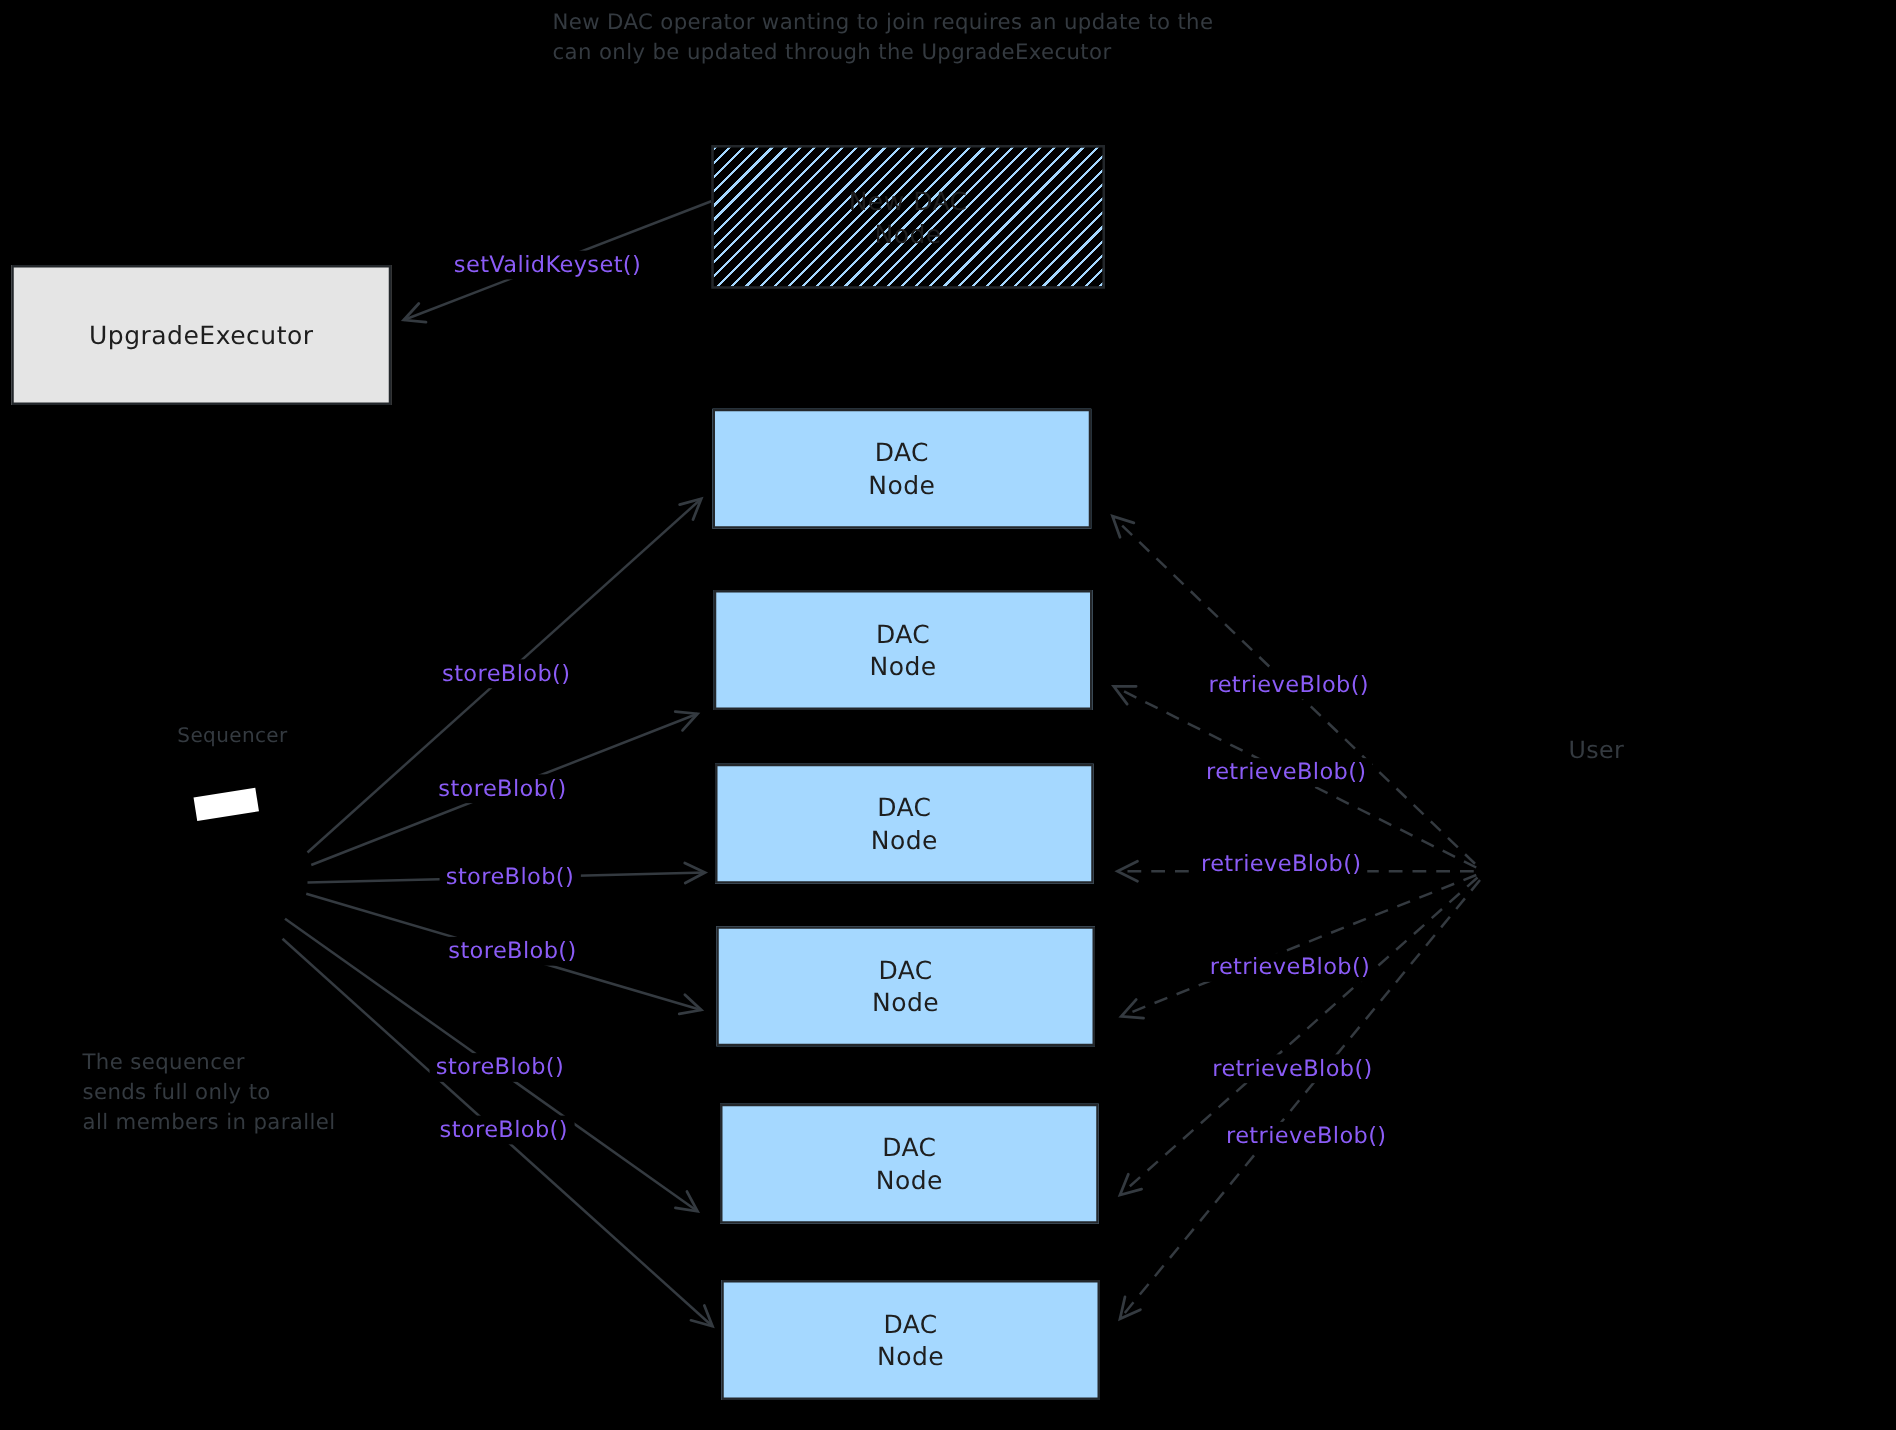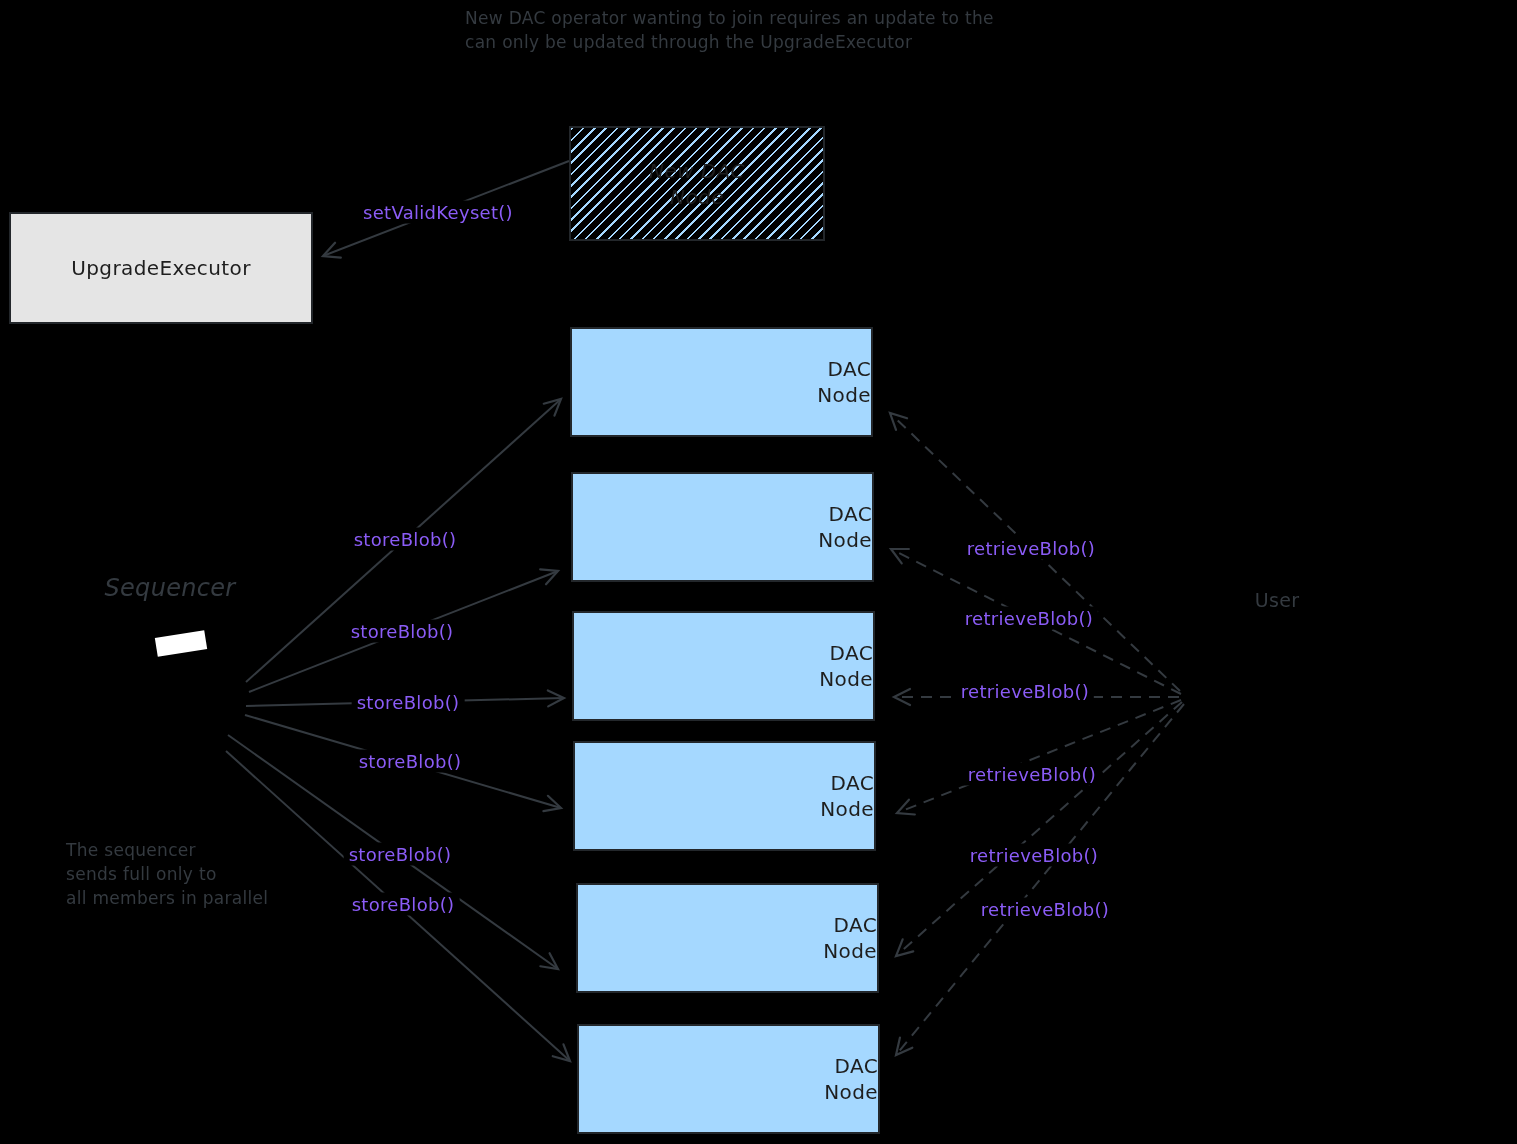--- a/index.html
+++ b/index.html
@@ -38,30 +38,29 @@
   .box {
     position: absolute; z-index: 2;
     display: flex; flex-direction: column;
     align-items: center; justify-content: center;
     border: 2px solid #23272b; box-sizing: border-box;
     text-align: center;
   }
   .box .bline {
     font-size: 20px; line-height: 26px; letter-spacing: 0.4px; color: #1e1e1e;
   }
-  .node { width: 303px; height: 110px; background: #a5d8ff; align-items: flex-end; }
+  .node { width: 303px; height: 96px; background: #a5d8ff; }
   .executor {
     left: 9px; top: 212px; width: 304px; height: 112px;
     background: #e5e5e5;
   }
   .hatched {
-    left: 569px; top: 126px; width: 256px; height: 115px;
+    left: 569px; top: 116px; width: 315px; height: 115px;
     background: repeating-linear-gradient(135deg,
       #a5d8ff 0px, #a5d8ff 1.8px, transparent 1.8px, transparent 8px);
-    font-style: italic;
   }
   .screen {
     position: absolute; z-index: 2;
     left: 156px; top: 634px; width: 50px; height: 19px;
     background: #ffffff; transform: rotate(-9deg);
   }
 </style>
 </head>
 <body>
 
@@ -84,21 +83,21 @@
     <line x1="226" y1="751" x2="570" y2="1061" marker-end="url(#ah)"></line>
 
     <line class="dashed" x1="1180" y1="691" x2="890" y2="413" marker-end="url(#ah)"></line>
     <line class="dashed" x1="1181" y1="694" x2="891" y2="549" marker-end="url(#ah)"></line>
     <line class="dashed" x1="1179" y1="697" x2="894" y2="697" marker-end="url(#ah)"></line>
     <line class="dashed" x1="1181" y1="700" x2="897" y2="813" marker-end="url(#ah)"></line>
     <line class="dashed" x1="1182" y1="702" x2="896" y2="956" marker-end="url(#ah)"></line>
     <line class="dashed" x1="1184" y1="704" x2="896" y2="1055" marker-end="url(#ah)"></line>
   </svg>
 
-  <div class="note" style="left:465px; top:6px;">
+  <div class="note" style="left:442px; top:6px;">
     <div>New DAC operator wanting to join requires an update to the</div>
     <div>can only be updated through the UpgradeExecutor</div>
   </div>
 
   <div class="box hatched">
     <div class="bline">New DAC</div>
     <div class="bline">Node</div>
   </div>
 
   <div class="box executor">
@@ -125,21 +124,21 @@
   </div>
   <div class="box node" style="left:576px; top:883px;">
     <div class="bline">DAC</div>
     <div class="bline">Node</div>
   </div>
   <div class="box node" style="left:577px; top:1024px;">
     <div class="bline">DAC</div>
     <div class="bline">Node</div>
   </div>
 
-  <div class="freelabel" style="left:170px; top:588px; font-size:24px;font-style:italic;">Sequencer</div>
+  <div class="freelabel" style="left:186px; top:588px; font-size:16px;">Sequencer</div>
   <div class="screen"></div>
 
   <div class="arrowlabel" style="left:405px; top:539px;">storeBlob()</div>
   <div class="arrowlabel" style="left:402px; top:631px;">storeBlob()</div>
   <div class="arrowlabel" style="left:408px; top:702px;">storeBlob()</div>
   <div class="arrowlabel" style="left:410px; top:761px;">storeBlob()</div>
   <div class="arrowlabel" style="left:400px; top:854px;">storeBlob()</div>
   <div class="arrowlabel" style="left:403px; top:904px;">storeBlob()</div>
 
   <div class="arrowlabel" style="left:1031px; top:548px;">retrieveBlob()</div>

